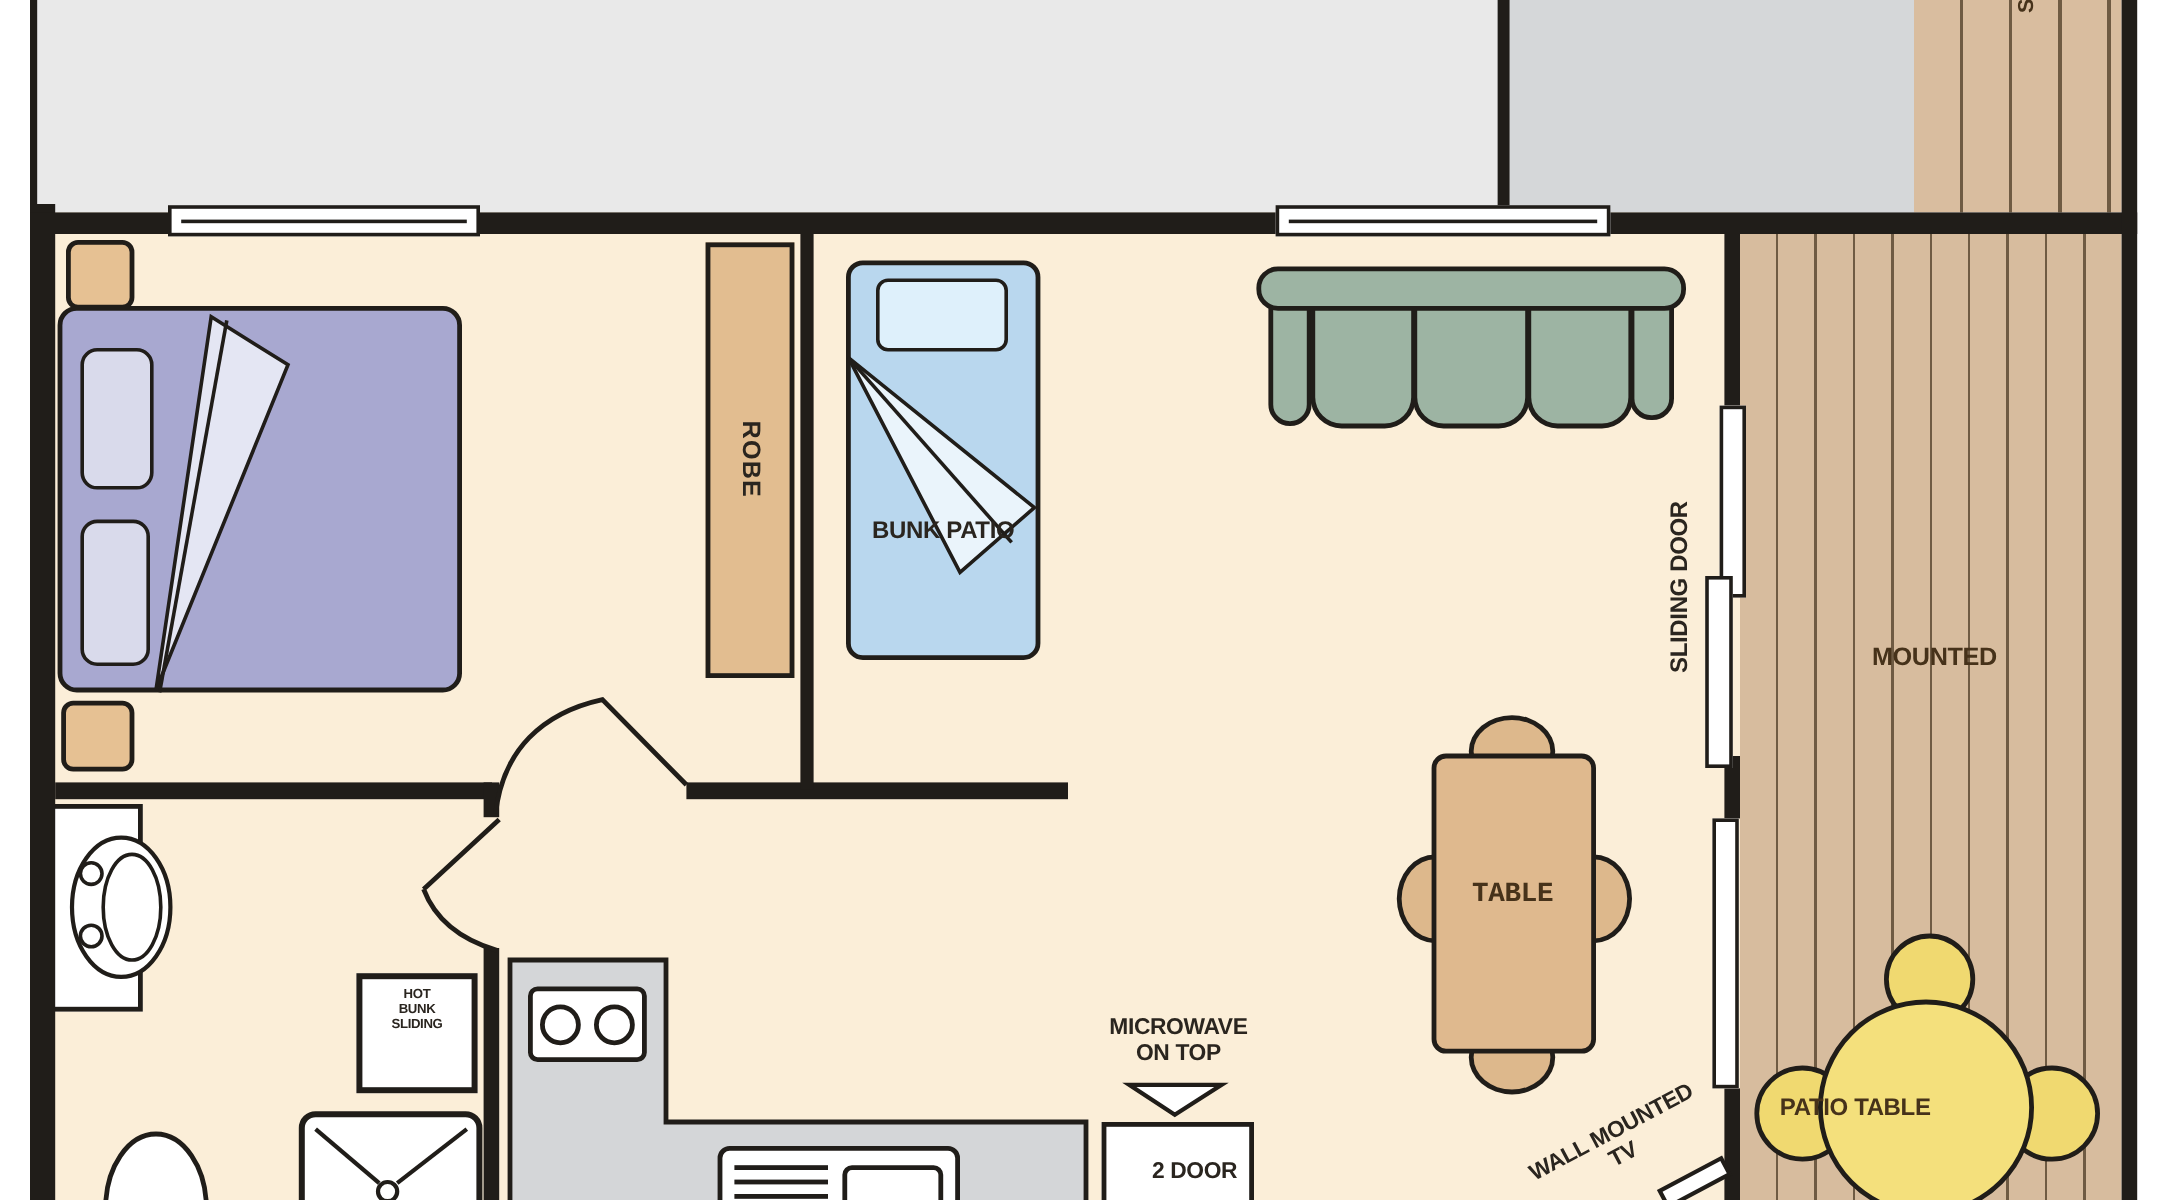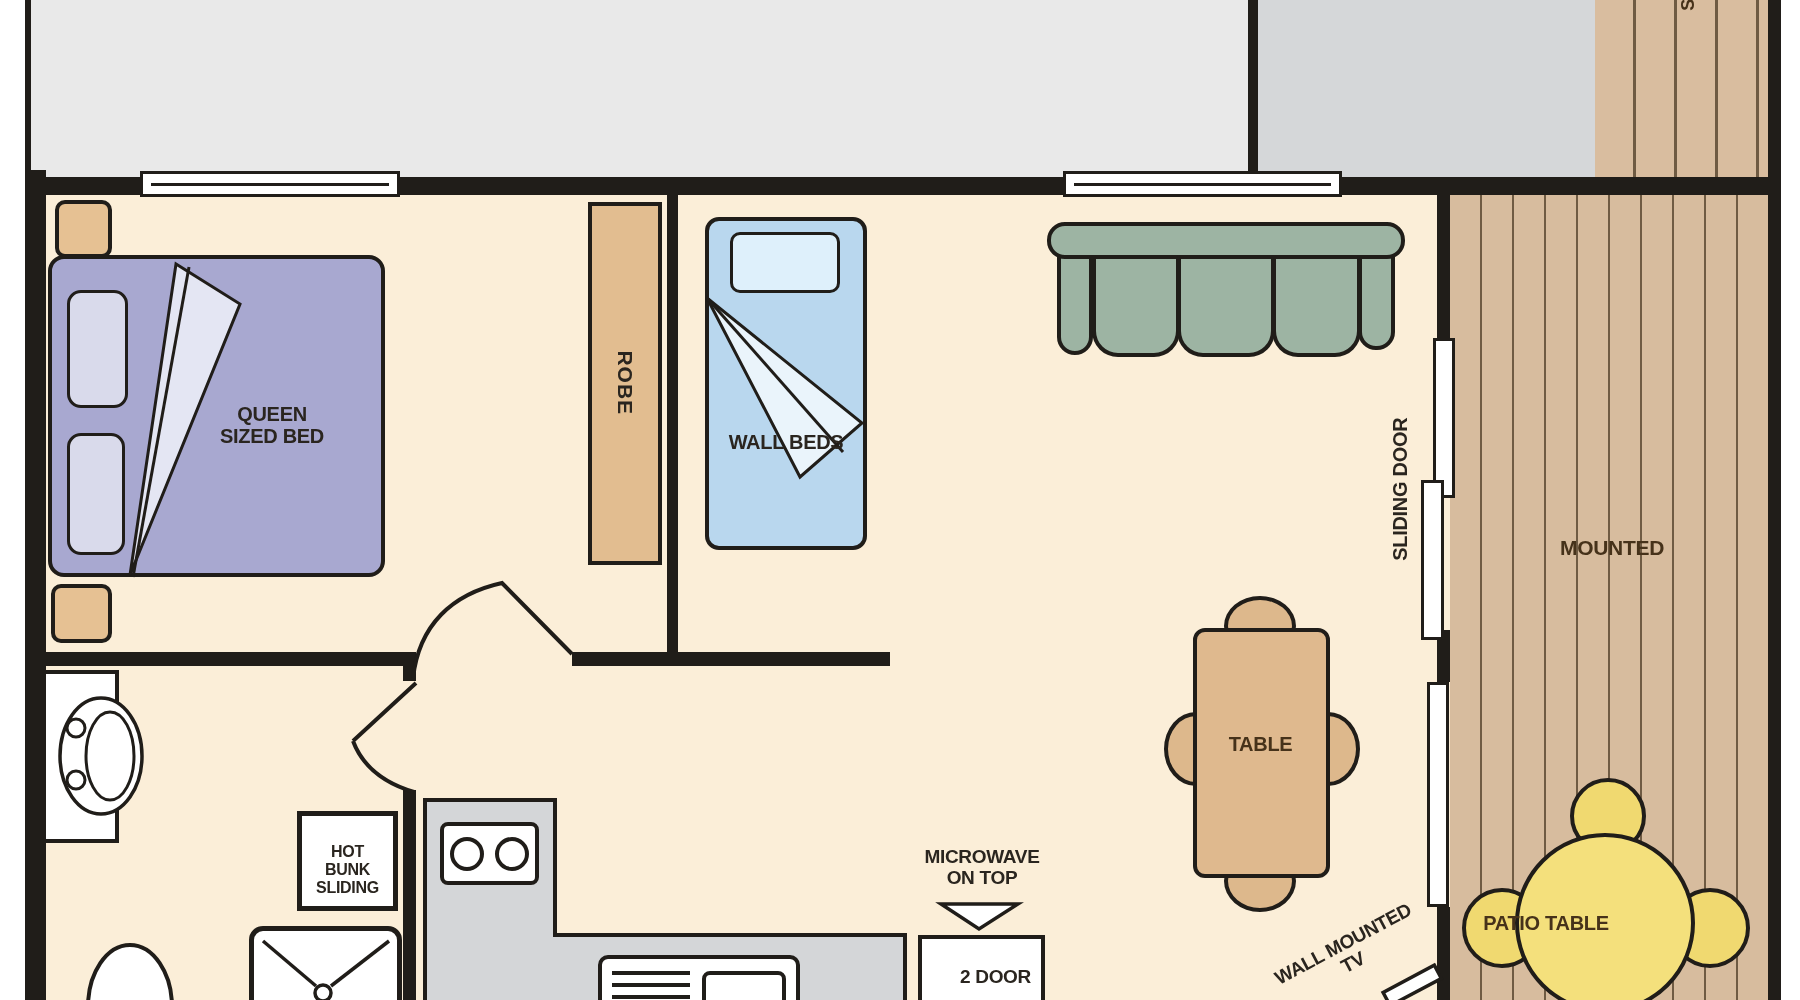--- a/index.html
+++ b/index.html
@@ -47,65 +47,61 @@
   <div class="win abs" style="left:1063px;top:171px;width:279px;height:26px;"></div>
   <div class="panel abs" style="left:1433px;top:338px;width:22px;height:160px;"></div>
   <div class="panel abs" style="left:1421px;top:480px;width:23px;height:160px;"></div>
   <div class="panel abs" style="left:1427px;top:682px;width:22px;height:225px;"></div>
 
   <div class="tan abs" style="left:55px;top:200px;width:57px;height:58px;border-radius:10px;z-index:2;"></div>
   <div class="tan abs" style="left:51px;top:584px;width:61px;height:59px;border-radius:10px;z-index:2;"></div>
   <div class="abs" style="left:48px;top:255px;width:337px;height:322px;background:#a8a8d0;border:4px solid #201d19;border-radius:16px;z-index:2;"></div>
   <div class="abs" style="left:67px;top:290px;width:61px;height:118px;background:#d9daeb;border:3px solid #201d19;border-radius:14px;z-index:3;"></div>
   <div class="abs" style="left:67px;top:433px;width:58px;height:122px;background:#d9daeb;border:3px solid #201d19;border-radius:14px;z-index:3;"></div>
-  <div class="lbl abs" style="left:172px;top:403px;width:200px;font-size:20px;">
-    <div>QUEEN</div>
-    <div>SIZED BED</div>
-  </div>
 
   <div class="tan abs" style="left:588px;top:202px;width:74px;height:363px;background:#e2bd90;z-index:2;"></div>
   <div class="lbl abs" style="left:555px;top:371px;width:140px;font-size:21px;letter-spacing:1px;transform:rotate(90deg);">ROBE</div>
 
   <div class="abs" style="left:705px;top:217px;width:162px;height:333px;background:#b9d7ee;border:4px solid #201d19;border-radius:14px;z-index:2;"></div>
   <div class="abs" style="left:730px;top:232px;width:110px;height:61px;background:#def0fb;border:3px solid #201d19;border-radius:10px;z-index:3;"></div>
-  <div class="lbl abs" style="left:706px;top:431px;width:160px;font-size:20px;">WALL BEDS</div>
+  <div class="lbl abs" style="left:706px;top:431px;width:160px;font-size:20px;">BUNK PATIO</div>
 
   <div class="abs" style="left:1057px;top:250px;width:36px;height:105px;background:#9db4a3;border:4px solid #201d19;border-radius:0 0 18px 18px;z-index:2;"></div>
   <div class="abs" style="left:1092px;top:250px;width:88px;height:107px;background:#9db4a3;border:4px solid #201d19;border-radius:2px 2px 26px 26px;z-index:2;"></div>
   <div class="abs" style="left:1177px;top:250px;width:98px;height:107px;background:#9db4a3;border:4px solid #201d19;border-radius:2px 2px 26px 26px;z-index:2;"></div>
   <div class="abs" style="left:1272px;top:250px;width:89px;height:107px;background:#9db4a3;border:4px solid #201d19;border-radius:2px 2px 26px 26px;z-index:2;"></div>
   <div class="abs" style="left:1358px;top:250px;width:37px;height:100px;background:#9db4a3;border:4px solid #201d19;border-radius:0 0 18px 18px;z-index:2;"></div>
   <div class="abs" style="left:1047px;top:222px;width:358px;height:37px;background:#9db4a3;border:4px solid #201d19;border-radius:18px;z-index:3;"></div>
 
   <div class="abs" style="left:1224px;top:596px;width:72px;height:60px;background:#ddb88c;border:4px solid #201d19;border-radius:50%;z-index:2;"></div>
   <div class="abs" style="left:1164px;top:712px;width:64px;height:74px;background:#ddb88c;border:4px solid #201d19;border-radius:50%;z-index:2;"></div>
   <div class="abs" style="left:1296px;top:712px;width:64px;height:74px;background:#ddb88c;border:4px solid #201d19;border-radius:50%;z-index:2;"></div>
   <div class="abs" style="left:1224px;top:850px;width:72px;height:62px;background:#ddb88c;border:4px solid #201d19;border-radius:50%;z-index:2;"></div>
   <div class="abs" style="left:1193px;top:628px;width:137px;height:250px;background:#dfb98e;border:4px solid #201d19;border-radius:12px;z-index:3;"></div>
-  <div class="lbl abs" style="left:1193px;top:733px;width:135px;font-size:20px;color:#46321a;">TABLE</div>
+  <div class="lbl abs" style="left:1193px;top:733px;width:135px;font-size:23px;color:#46321a;font-family:Liberation Mono, monospace;">TABLE</div>
 
   <div class="abs" style="left:440px;top:822px;width:99px;height:63px;background:#ffffff;border:4px solid #201d19;border-radius:8px;z-index:6;"></div>
   <div class="abs" style="left:450px;top:837px;width:34px;height:34px;background:#ffffff;border:4px solid #201d19;border-radius:50%;z-index:7;"></div>
   <div class="abs" style="left:495px;top:837px;width:34px;height:34px;background:#ffffff;border:4px solid #201d19;border-radius:50%;z-index:7;"></div>
   <div class="abs" style="left:598px;top:955px;width:202px;height:60px;background:#ffffff;border:4px solid #201d19;border-radius:10px;z-index:6;"></div>
   <div class="abs" style="left:612px;top:971px;width:78px;height:4px;background:#201d19;z-index:7;"></div>
   <div class="abs" style="left:612px;top:983px;width:78px;height:4px;background:#201d19;z-index:7;"></div>
   <div class="abs" style="left:612px;top:995px;width:78px;height:4px;background:#201d19;z-index:7;"></div>
   <div class="abs" style="left:702px;top:971px;width:84px;height:44px;background:#ffffff;border:4px solid #201d19;border-radius:8px;z-index:7;"></div>
 
   <div class="abs" style="left:918px;top:935px;width:127px;height:75px;background:#ffffff;border:4px solid #201d19;z-index:3;"></div>
   <div class="lbl abs" style="left:918px;top:966px;width:127px;font-size:19px;padding-left:28px;">2 DOOR</div>
   <div class="lbl abs" style="left:902px;top:846px;width:160px;font-size:19px;">
     <div>MICROWAVE</div>
     <div>ON TOP</div>
   </div>
 
   <div class="abs" style="left:41px;top:670px;width:78px;height:173px;background:#ffffff;border:4px solid #201d19;z-index:3;"></div>
   <div class="abs" style="left:297px;top:811px;width:101px;height:100px;background:#ffffff;border:5px solid #201d19;z-index:3;display:flex;align-items:center;justify-content:center;"></div>
-  <div class="lbl abs" style="left:297px;top:823px;width:101px;font-size:16px;z-index:6;margin-top:20px;">
+  <div class="lbl abs" style="left:297px;top:823px;width:101px;font-size:11px;z-index:6;">
     <div>HOT</div>
     <div>BUNK</div>
     <div>SLIDING</div>
   </div>
   <div class="abs" style="left:249px;top:926px;width:153px;height:90px;background:#ffffff;border:5px solid #201d19;border-radius:14px;z-index:3;"></div>
 
   <div class="abs" style="left:1570px;top:778px;width:76px;height:76px;background:#f0d970;border:4px solid #201d19;border-radius:50%;z-index:2;"></div>
   <div class="abs" style="left:1462px;top:888px;width:80px;height:80px;background:#f0d970;border:4px solid #201d19;border-radius:50%;z-index:2;"></div>
   <div class="abs" style="left:1670px;top:888px;width:80px;height:80px;background:#f0d970;border:4px solid #201d19;border-radius:50%;z-index:2;"></div>
   <div class="abs" style="left:1515px;top:833px;width:180px;height:180px;background:#f4e07c;border:4px solid #201d19;border-radius:50%;z-index:3;"></div>

